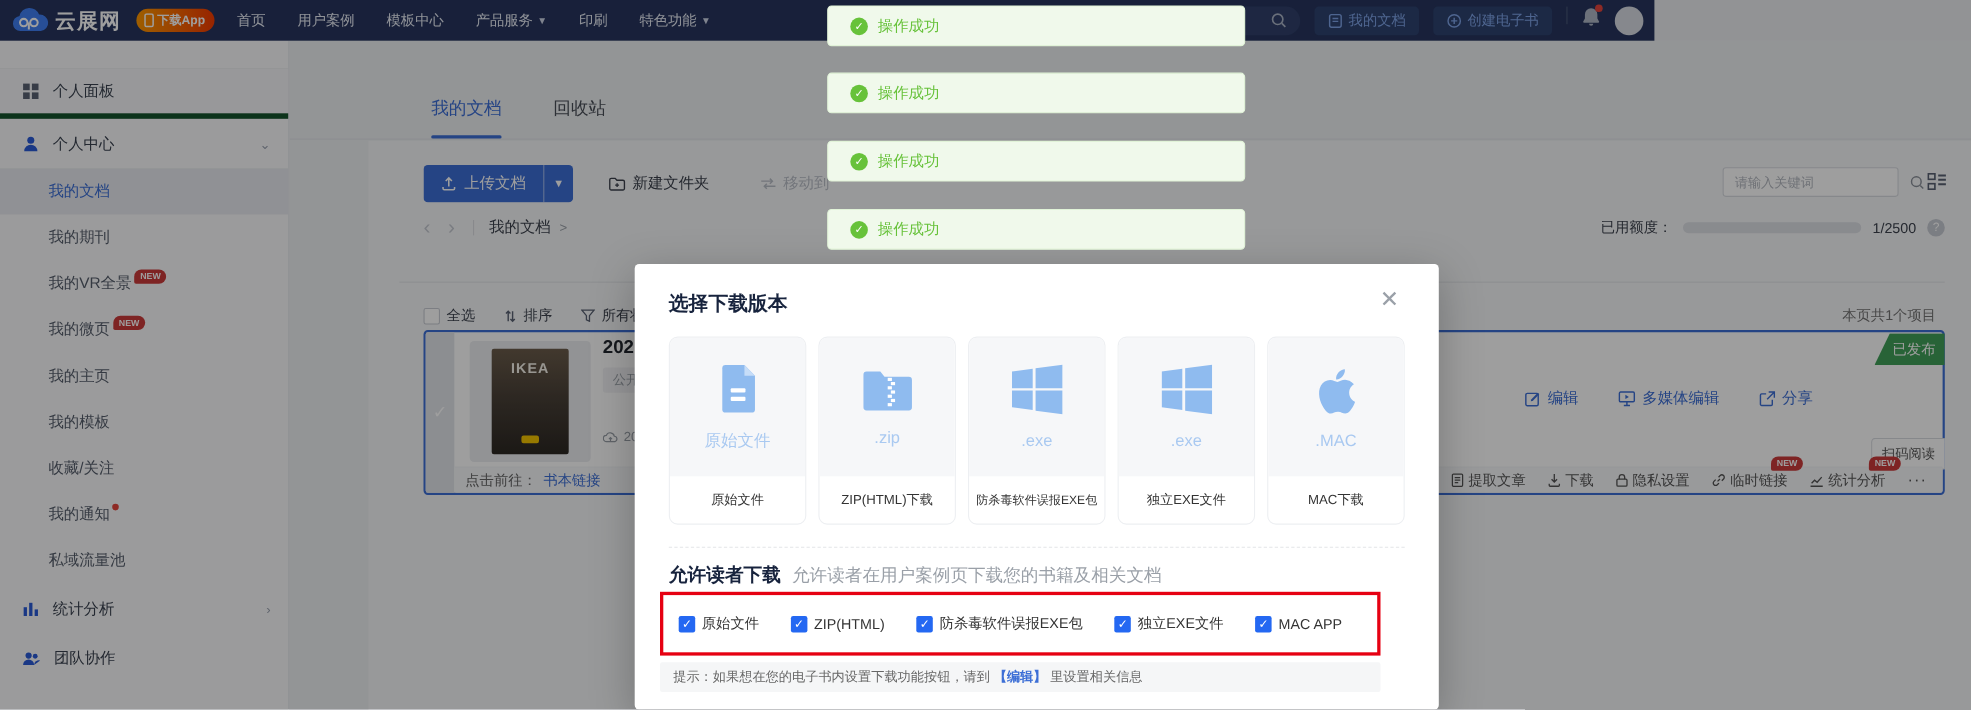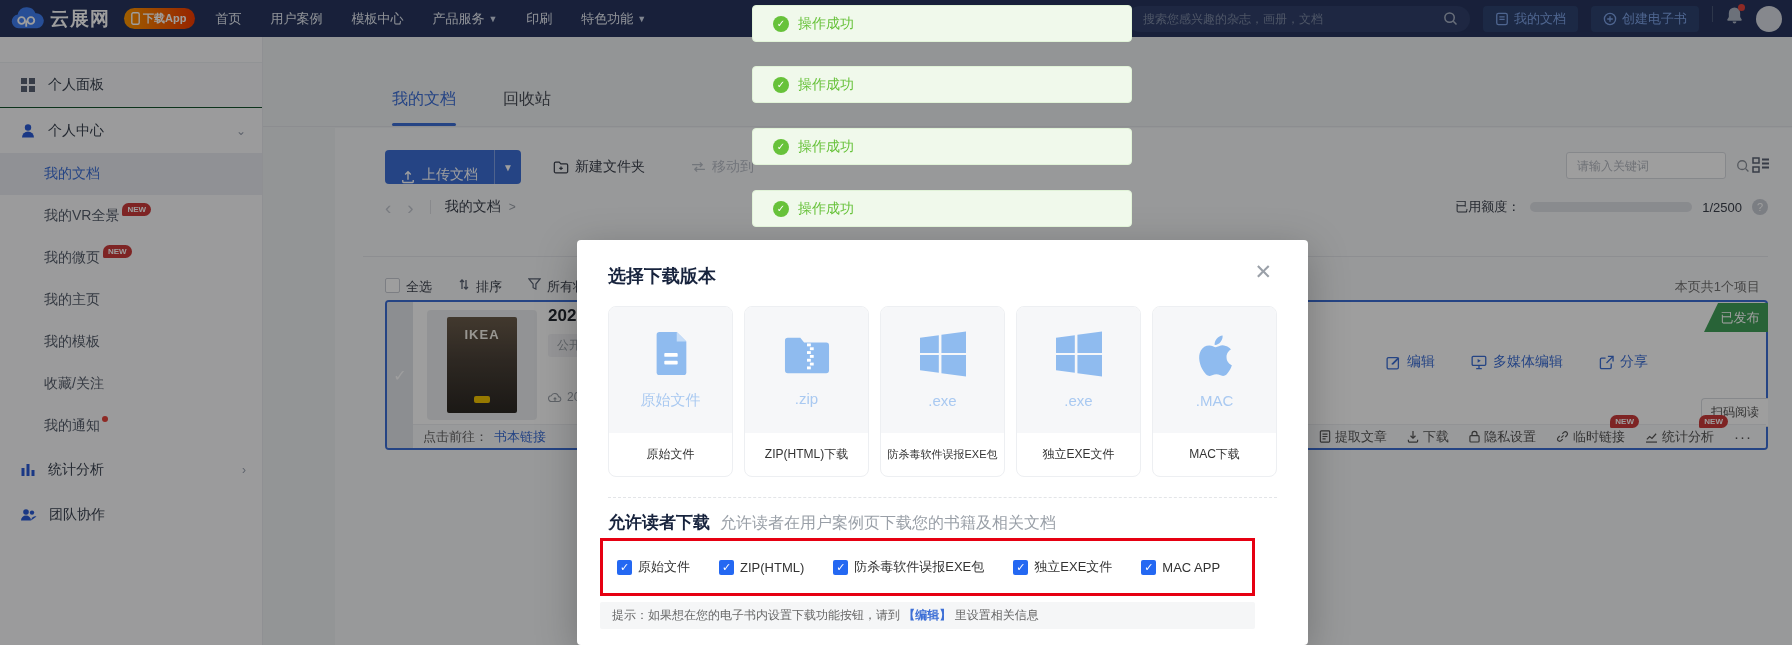--- a/index.html
+++ b/index.html
@@ -1,21 +1,21 @@
 <!DOCTYPE html>
 <html><head>
 <meta charset="utf-8">
 <style>
   *{box-sizing:border-box;margin:0;padding:0}
   html,body{width:1792px;height:645px;overflow:hidden}
   body{font-family:"Liberation Sans",sans-serif;background:#eceef1;position:relative}
   svg{display:block}
 
   
-  .topnav{position:absolute;left:0;top:0;width:1792px;height:37px;background:#27355e;display:flex;align-items:center;z-index:10;padding:0 10px}
+  .topnav{position:absolute;left:0;top:0;width:1504px;height:37px;background:#27355e;display:flex;align-items:center;z-index:10;padding:0 10px}
   .logo-wrap{display:flex;align-items:center;gap:6px}
   .logo-text{color:#fff;font-size:19px;font-weight:bold;letter-spacing:1px}
   .dl-badge{margin-left:8px;background:linear-gradient(90deg,#ff9800,#f43b00);color:#fff;font-size:11px;border-radius:12px;padding:3px 9px 3px 7px;display:flex;align-items:center;gap:3px;font-weight:bold}
   .nav-menu{display:flex;align-items:center;gap:29px;margin-left:20px;color:#e8ecf5;font-size:13px}
   .nav-item{display:flex;align-items:center;gap:4px;cursor:pointer;white-space:nowrap}
   .caret{font-size:9px;color:#cdd5e6}
   .nav-right{margin-left:auto;display:flex;gap:13px}
   .nav-search{width:343px;height:26px;background:#31406b;border:none;border-radius:13px;color:#cfd6e4;font-size:12px;padding:0 34px 0 16px;outline:none}
   .nav-search::placeholder{color:#7e8aa5}
   .nav-search-wrap{position:relative}
@@ -23,38 +23,38 @@
   .nav-btn{height:26px;background:#2e4370;border-radius:4px;color:#7fa4e8;font-size:13px;display:flex;align-items:center;gap:5px;padding:0 12px;cursor:pointer;white-space:nowrap}
   .nav-sep{width:1px;height:16px;background:#4a5878}
   .bell-wrap{position:relative;cursor:pointer}
   .bell-dot{position:absolute;right:-2px;top:-2px;width:7px;height:7px;border-radius:50%;background:#e5453d}
   .avatar{width:26px;height:26px;border-radius:50%;background:#d8dce4;flex:none}
 
   
   .sidebar{position:absolute;left:0;top:37px;width:263px;height:608px;background:#fbfbfc;border-right:1px solid #e7e9ee;z-index:5}
   .sb-spacer{height:26px;border-bottom:1px solid #ebedf1}
   .sb-row{height:45px;display:flex;align-items:center;gap:12px;padding-left:20px;font-size:14px;color:#39414f;cursor:pointer;position:relative}
-  .sb-row.bordered{border-bottom:1px solid #14532d;background:#f5f6f8}
+  .sb-row.bordered{border-bottom:5px solid #14532d;background:#f5f6f8}
   .sb-chev{position:absolute;right:16px;color:#9aa2b0;font-size:12px}
   .sb-items{display:flex;flex-direction:column}
   .sb-item{height:42px;display:flex;align-items:center;padding-left:44px;font-size:14px;color:#565e6c;cursor:pointer;position:relative}
   .sb-item.active{background:#e9ebf0;color:#3d6fd6}
   .badge-new{background:#cb3a3a;color:#fff;font-size:8px;font-weight:bold;padding:2px 5px;border-radius:8px 8px 8px 2px;margin-left:3px;transform:translateY(-7px)}
   .dot-red{width:6px;height:6px;border-radius:50%;background:#e5453d;margin-left:2px;transform:translateY(-7px)}
 
   
   .content{position:absolute;left:263px;top:37px;right:0;bottom:0;background:#eef0f3}
   .tabs-row{position:absolute;left:0;top:0;right:0;height:90px;border-bottom:1px solid #e2e4e9}
   .tab{position:absolute;top:52px;font-size:16px;color:#4a4f58;cursor:pointer}
   .tab.active{color:#3d6fd6}
   .tab-underline{position:absolute;top:86px;left:129px;width:64px;height:3px;background:#3d6fd6;border-radius:2px}
   .panel{position:absolute;left:72px;top:91px;right:0;bottom:0;background:#f6f7f9}
 
   .btn-upload{position:absolute;left:50px;top:22px;height:34px;display:flex;border-radius:4px;overflow:hidden;cursor:pointer}
-  .btn-upload-main{background:#3d6fd6;color:#fff;font-size:14px;display:flex;align-items:flex-end;gap:7px;padding:0 16px}
+  .btn-upload-main{background:#3d6fd6;color:#fff;font-size:14px;display:flex;align-items:center;gap:7px;padding:0 16px}
   .btn-upload-arrow{background:#3d6fd6;border-left:1px solid rgba(255,255,255,.35);width:27px;display:flex;align-items:center;justify-content:center;color:#fff;font-size:10px}
   .tool-link{position:absolute;top:30px;display:flex;align-items:center;gap:6px;font-size:14px;color:#3c424d;cursor:pointer}
   .tool-link.disabled{color:#b9bec7}
   .kw-wrap{position:absolute;right:66px;top:24px;width:160px;height:27px;background:#fff;border:1px solid #d9dce1;border-radius:3px;display:flex;align-items:center}
   .kw-input{flex:1;border:none;outline:none;font-size:12px;color:#555;padding:0 4px 0 10px;background:transparent}
   .kw-input::placeholder{color:#b4b8c0}
   .view-toggle{position:absolute;right:22px;top:29px;cursor:pointer}
 
   .crumb-row{position:absolute;left:50px;top:62px;right:24px;height:34px;display:flex;align-items:center}
   .crumb-arrow{color:#c4c8d0;font-size:19px;cursor:pointer;line-height:1}
@@ -62,21 +62,21 @@
   .crumb-txt{font-size:14px;color:#3c424d}
   .crumb-gt{color:#9aa0a8;font-size:12px;margin-left:8px}
   .quota{margin-left:auto;display:flex;align-items:center;gap:10px;font-size:13px;color:#3c424d}
   .quota-bar{width:162px;height:10px;border-radius:5px;background:#dde0e5;overflow:hidden}
   .quota-fill{width:4px;height:100%;background:#3d6fd6;border-radius:5px}
   .quota-q{width:16px;height:16px;border-radius:50%;background:#c7cbd3;color:#fff;font-size:11px;display:flex;align-items:center;justify-content:center}
   .hr{position:absolute;left:28px;right:24px;top:128px;height:1px;background:#e4e6ea}
 
   .filter-row{position:absolute;left:50px;top:147px;right:32px;height:24px;display:flex;align-items:center;gap:26px;font-size:13px;color:#3c424d}
   .cb-empty{width:15px;height:15px;border:1px solid #c8ccd4;border-radius:2px;background:#fff}
-  .f-item{display:flex;align-items:flex-start;gap:6px;cursor:pointer}
+  .f-item{display:flex;align-items:center;gap:6px;cursor:pointer}
   .f-count{margin-left:auto;color:#737373}
 
   
   .card{position:absolute;left:50px;top:172px;width:1383px;height:150px;background:#fff;border:2px solid #3d6fd6;border-radius:4px}
   .card-strip{position:absolute;left:0;top:0;bottom:0;width:26px;background:#e2e5ea;display:flex;align-items:center;justify-content:center;color:#fff;font-size:16px;border-radius:2px 0 0 2px}
   .thumb-box{position:absolute;left:40px;top:8px;width:110px;height:110px;background:#eceef1;border-radius:4px;display:flex;align-items:center;justify-content:center}
   .thumb{width:70px;height:96px;background:linear-gradient(180deg,#6b5c4b 0%,#4a4138 45%,#2c2823 100%);border-radius:2px;position:relative;overflow:hidden;cursor:pointer}
   .thumb-brand{position:absolute;top:10px;left:0;right:0;text-align:center;color:#f5f2ea;font-weight:bold;font-size:13px;letter-spacing:1px}
   .thumb-tag{position:absolute;bottom:10px;left:50%;transform:translateX(-50%);width:16px;height:7px;background:#f2c400;border-radius:2px}
   .card-title{position:absolute;left:161px;top:4px;font-size:17px;font-weight:bold;color:#23272f}
@@ -217,39 +217,45 @@
         <path d="M2 14.5a6 6 0 0 1 12 0z" fill="#2a5bd7"></path>
       </svg>
     <span>个人中心</span>
     <span class="sb-chev">⌄</span>
   </div>
   <div class="sb-items">
     <div class="sb-item active">
         <span>我的文档</span>
       </div>
     <div class="sb-item">
+        <span>我的期刊</span>
+      </div>
+    <div class="sb-item">
         <span>我的VR全景</span>
         <span class="badge-new">NEW</span>
       </div>
     <div class="sb-item">
         <span>我的微页</span>
         <span class="badge-new">NEW</span>
       </div>
     <div class="sb-item">
         <span>我的主页</span>
       </div>
     <div class="sb-item">
         <span>我的模板</span>
       </div>
     <div class="sb-item">
         <span>收藏/关注</span>
       </div>
     <div class="sb-item">
         <span>我的通知</span>
         <span class="dot-red"></span>
+      </div>
+    <div class="sb-item">
+        <span>私域流量池</span>
       </div>
   </div>
   <div class="sb-row">
     <svg width="16" height="16" viewBox="0 0 16 16">
         <rect x="1.5" y="6" width="3" height="8" fill="#2a5bd7"></rect>
         <rect x="6.5" y="2" width="3" height="12" fill="#2a5bd7"></rect>
         <rect x="11.5" y="8" width="3" height="6" fill="#2a5bd7"></rect>
       </svg>
     <span>统计分析</span>
     <span class="sb-chev">›</span>

